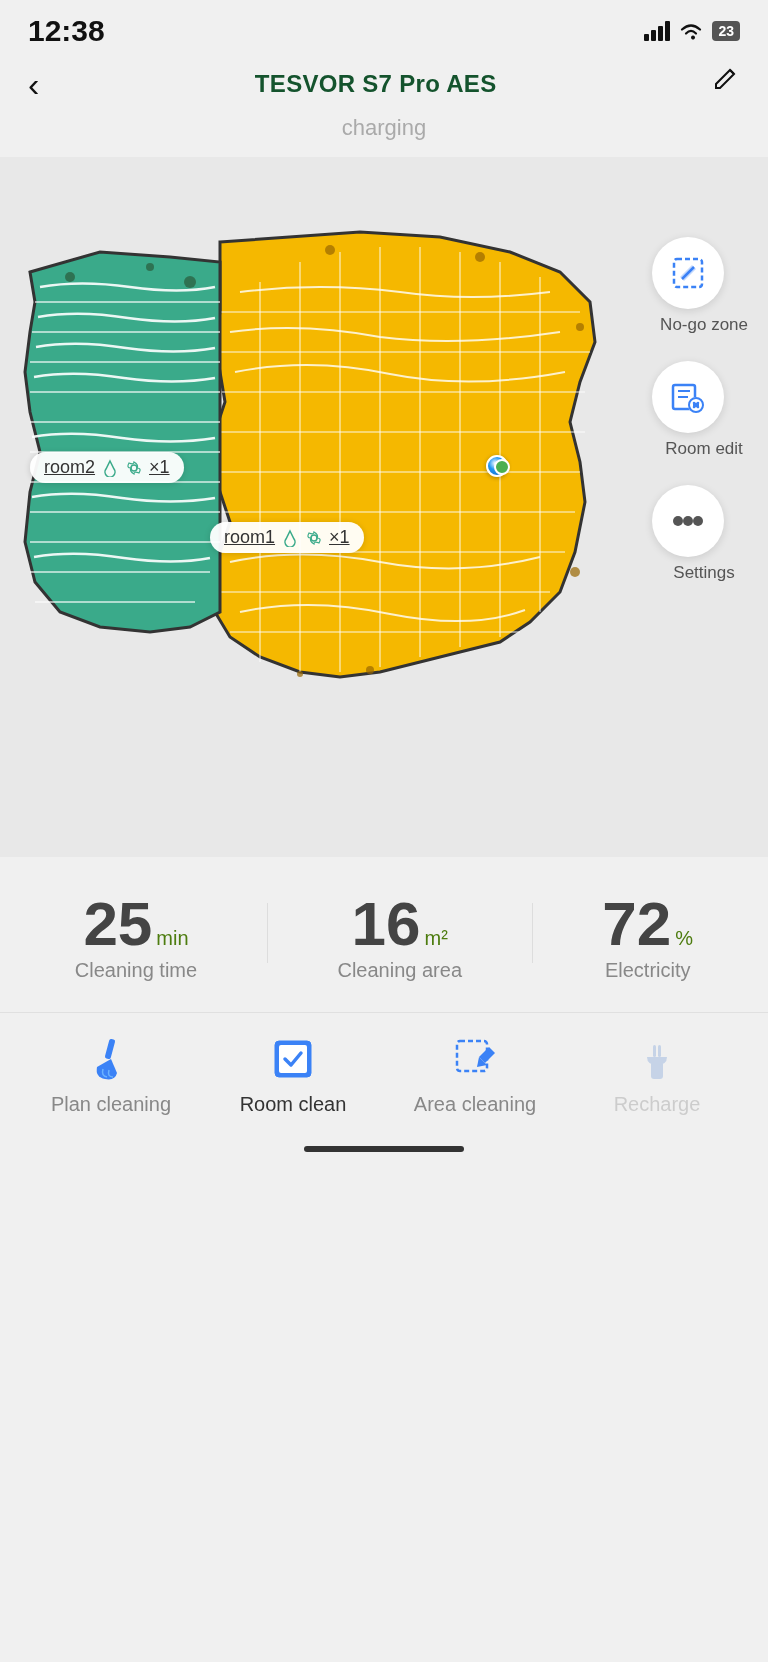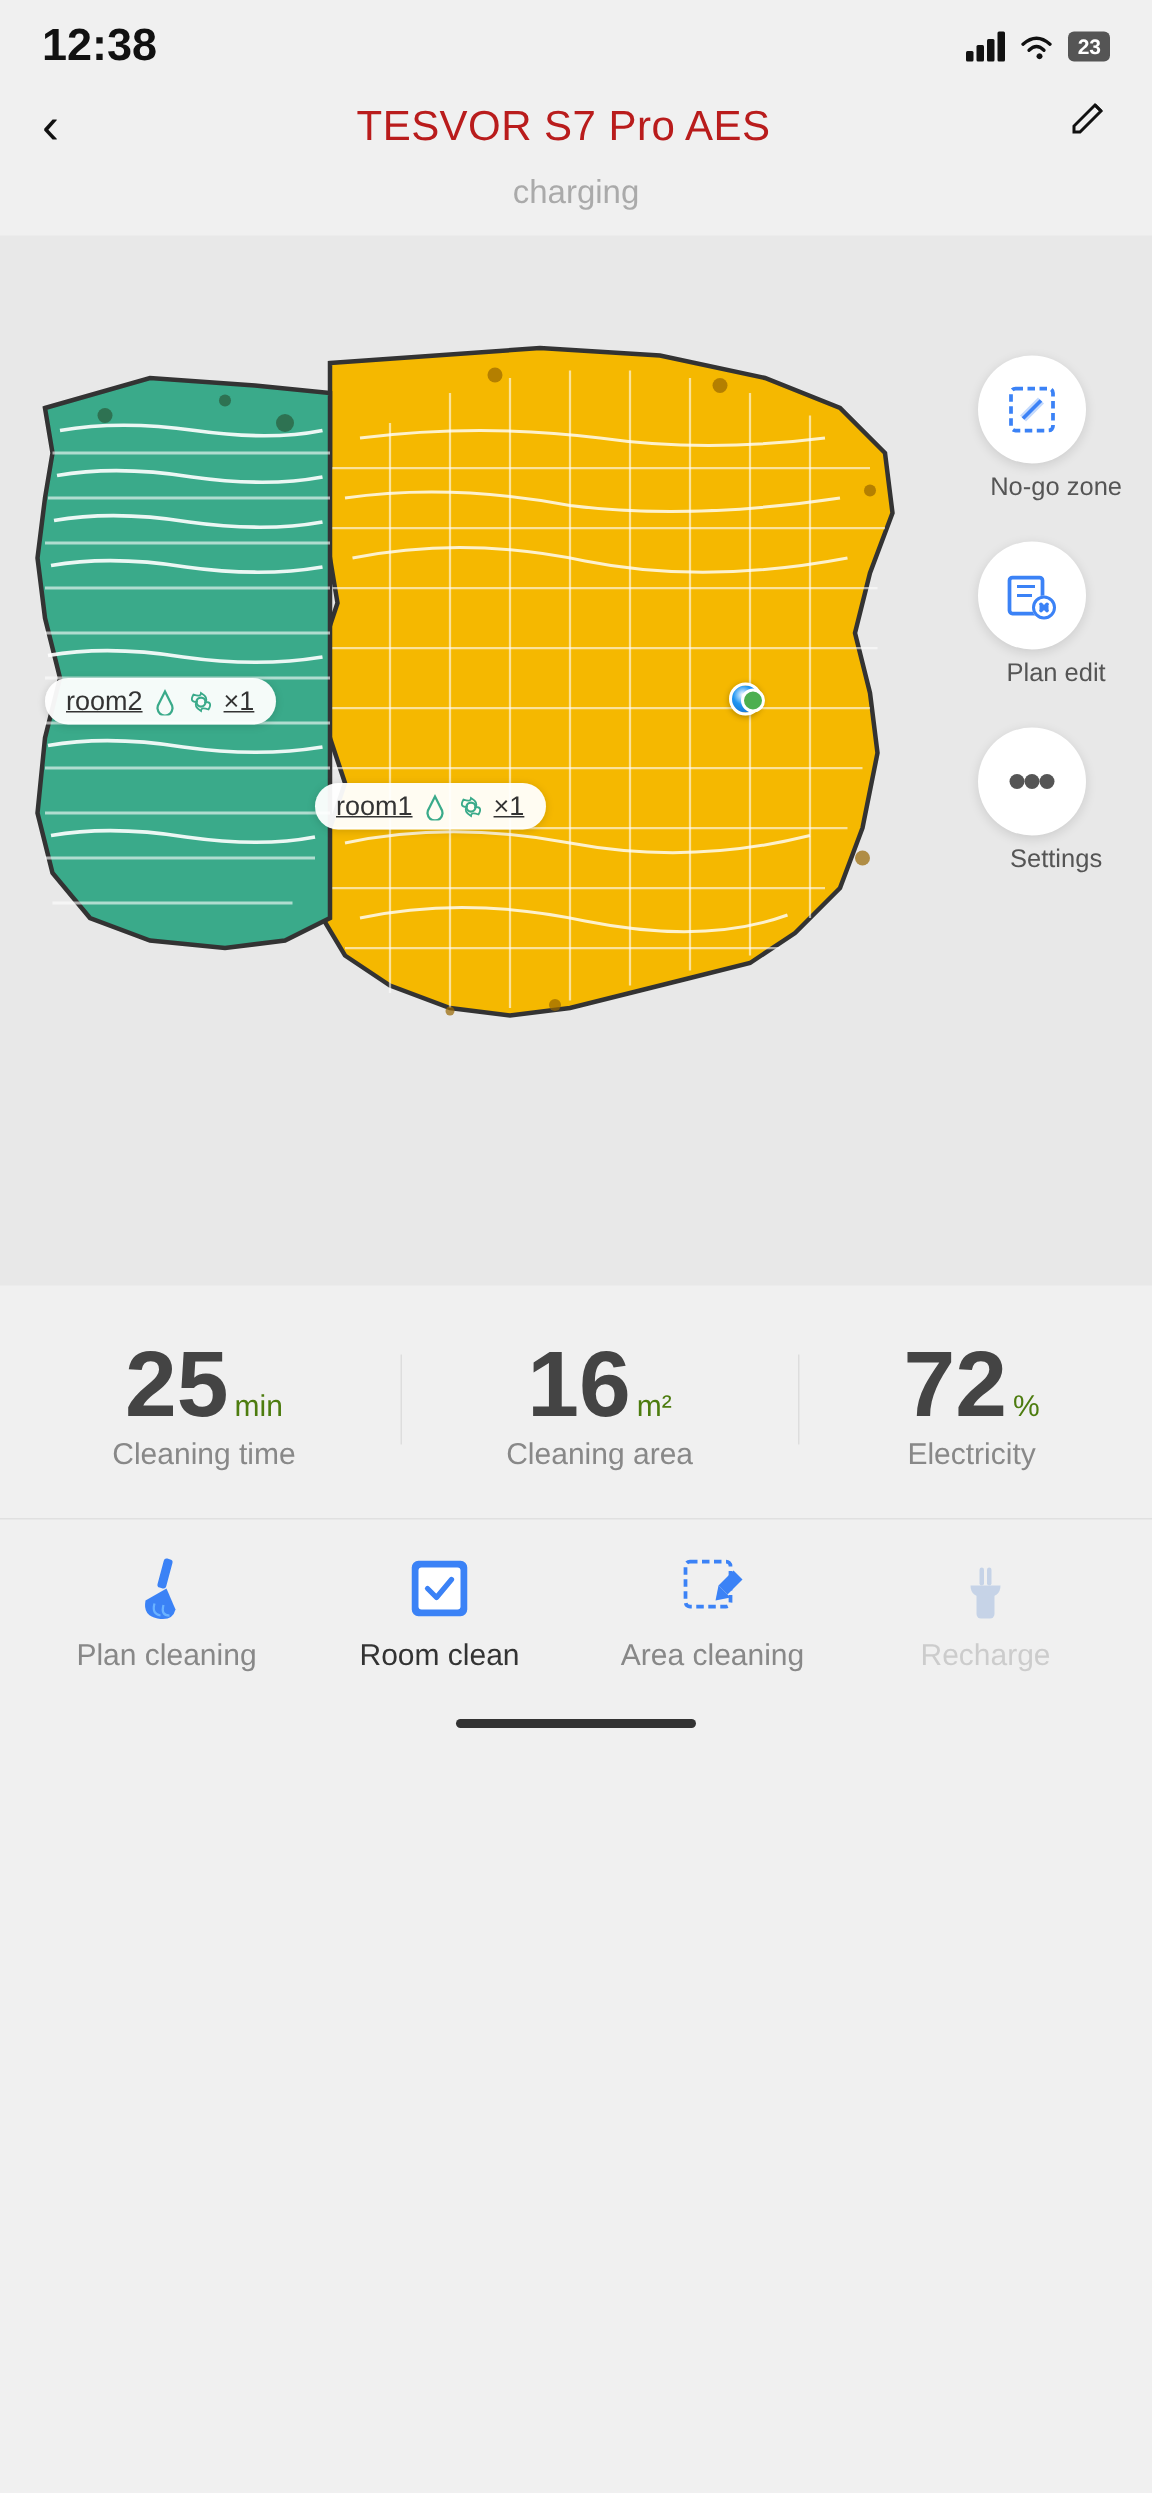--- a/index.html
+++ b/index.html
@@ -60,23 +60,23 @@
     }
     .back-btn {
       font-size: 34px;
       color: #111;
       cursor: pointer;
       background: none;
       border: none;
       line-height: 1;
     }
     .header-title {
-      font-size: 28px;
-      font-weight: 400;
-      color: #b91c1c;
+      font-size: 24px;
+      font-weight: 700;
+      color: #14532d;
       letter-spacing: 0.3px;
     }
     .edit-btn {
       font-size: 26px;
       color: #111;
       cursor: pointer;
       background: none;
       border: none;
     }
 
@@ -427,21 +427,21 @@
           <line x1="8" y1="18" x2="18" y2="18" stroke="#3B82F6" stroke-width="2"></line>
           <circle cx="26" cy="26" r="8" fill="#fff" stroke="none"></circle>
           <circle cx="26" cy="26" r="7" fill="none" stroke="#3B82F6" stroke-width="2"></circle>
           <line x1="23" y1="26" x2="29" y2="26" stroke="#3B82F6" stroke-width="2"></line>
           <line x1="26" y1="23" x2="26" y2="29" stroke="#3B82F6" stroke-width="2" opacity="0"></line>
 
           <path d="M24 24 L28 28" stroke="#3B82F6" stroke-width="2.5" stroke-linecap="round"></path>
           <path d="M28 24 L24 28" stroke="#3B82F6" stroke-width="2.5" stroke-linecap="round"></path>
         </svg>
       </div>
-      <span class="sidebar-btn-label">Plan edit</span>
+      <span class="sidebar-btn-label">Room edit</span>
     </div>
 
     <div class="sidebar-btn" style="margin-top: 16px;">
       <div class="sidebar-btn-circle">
         <svg width="32" height="12" viewBox="0 0 32 12">
           <circle cx="6" cy="6" r="5" fill="#555"></circle>
           <circle cx="16" cy="6" r="5" fill="#555"></circle>
           <circle cx="26" cy="6" r="5" fill="#555"></circle>
         </svg>
       </div>

